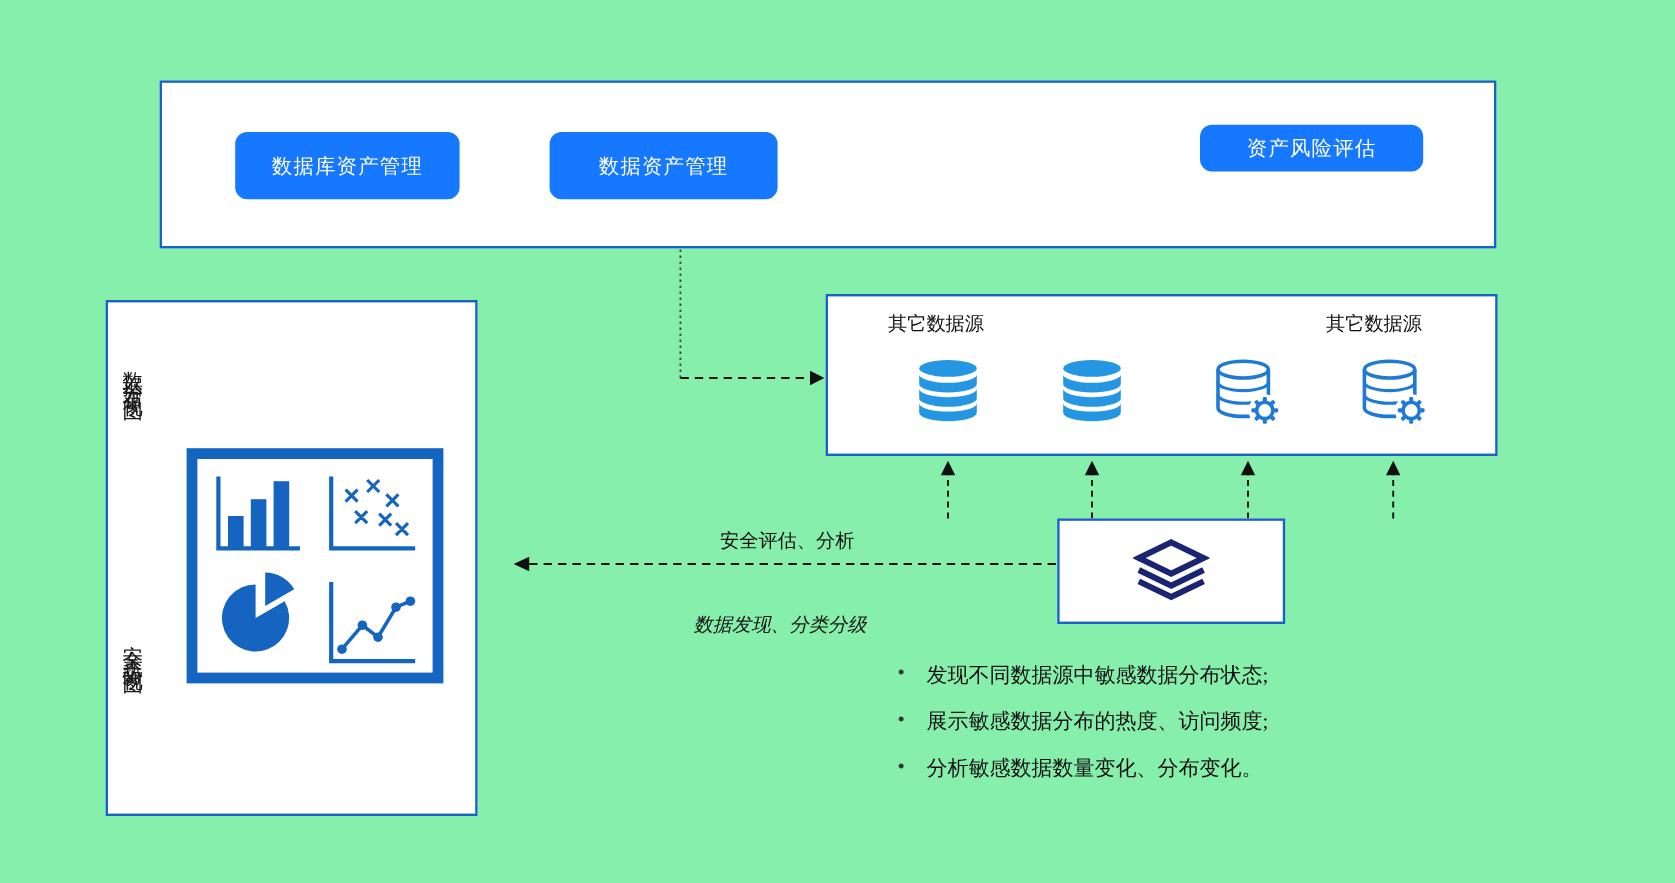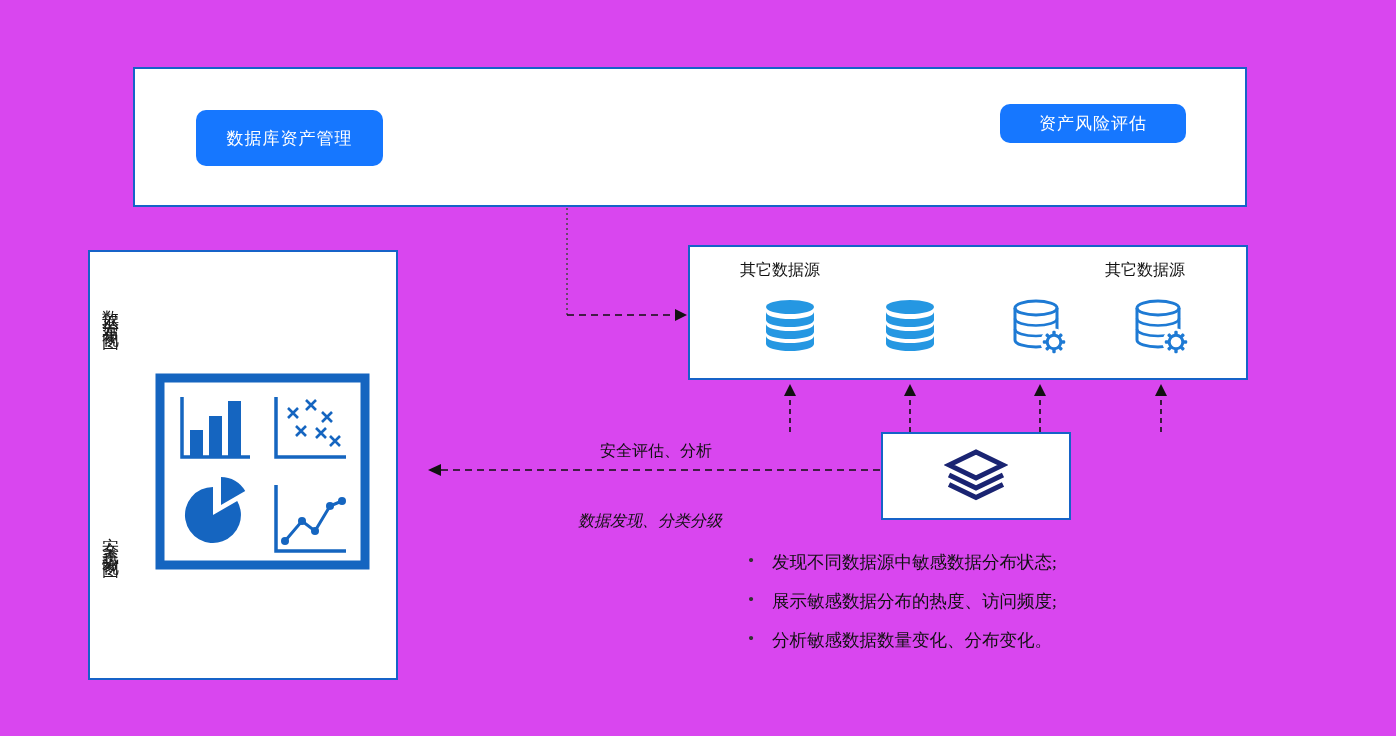--- a/index.html
+++ b/index.html
@@ -1,16 +1,16 @@
 <!DOCTYPE html>
 <html><head>
 <meta charset="utf-8">
 <style>
   html,body{margin:0;padding:0;background:#fff;}
-  .canvas{position:relative;width:1396px;height:736px;background:#d946ef;overflow:hidden;
+  .canvas{position:relative;width:1396px;height:736px;background:#86efac;overflow:hidden;
           font-family:"Liberation Sans","DejaVu Sans",sans-serif;}
   .panel{position:absolute;border:2px solid #1663c8;background:#fff;box-sizing:border-box;}
   #top-panel{left:133px;top:67px;width:1114px;height:140px;}
   #views-panel{left:88px;top:250px;width:310px;height:430px;}
   #datasource-panel{left:688px;top:245px;width:560px;height:135px;}
   #engine-box{left:881px;top:432px;width:190px;height:88px;display:flex;align-items:center;justify-content:center;}
   .btn{position:absolute;background:#1677ff;color:#fff;border:none;border-radius:10px;
        font-size:17px;font-weight:500;font-family:inherit;letter-spacing:1px;
        display:flex;align-items:center;justify-content:center;cursor:pointer;}
   #btn-1{left:196px;top:110px;width:187px;height:56px;}
@@ -56,20 +56,21 @@
     <line x1="910" y1="432" x2="910" y2="394" stroke="#111" stroke-width="1.6" stroke-dasharray="5 4"></line>
     <polygon points="904,396 910,384 916,396" fill="#111"></polygon>
     <line x1="1040" y1="432" x2="1040" y2="394" stroke="#111" stroke-width="1.6" stroke-dasharray="5 4"></line>
     <polygon points="1034,396 1040,384 1046,396" fill="#111"></polygon>
     <line x1="1161" y1="432" x2="1161" y2="394" stroke="#111" stroke-width="1.6" stroke-dasharray="5 4"></line>
     <polygon points="1155,396 1161,384 1167,396" fill="#111"></polygon>
   </svg>
 
   <div class="panel" id="top-panel"></div>
   <button class="btn" id="btn-1">数据库资产管理</button>
+  <button class="btn" id="btn-2">数据资产管理</button>
   <button class="btn" id="btn-4">资产风险评估</button>
 
   <div class="panel" id="views-panel"></div>
   <div class="vlabel" id="vlabel-top">数据分布视图</div>
   <div class="vlabel" id="vlabel-bottom">安全态势视图</div>
 
   <svg id="charts-icon" width="215" height="197" viewBox="0 0 215 197">
     <rect x="5" y="5" width="205" height="187" fill="#fff" stroke="#1565c0" stroke-width="9"></rect>
     <g>
       <path d="M27 24 V84 H95" stroke="#1565c0" stroke-width="3.5" fill="none"></path>

